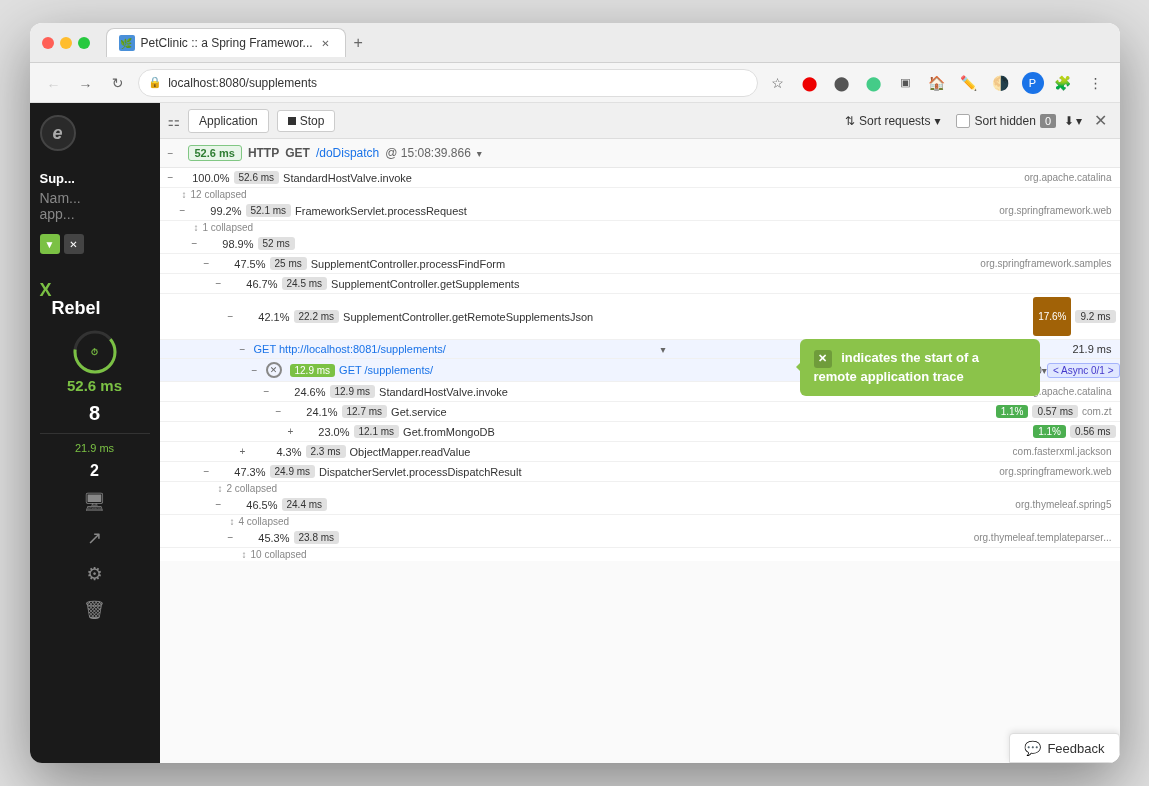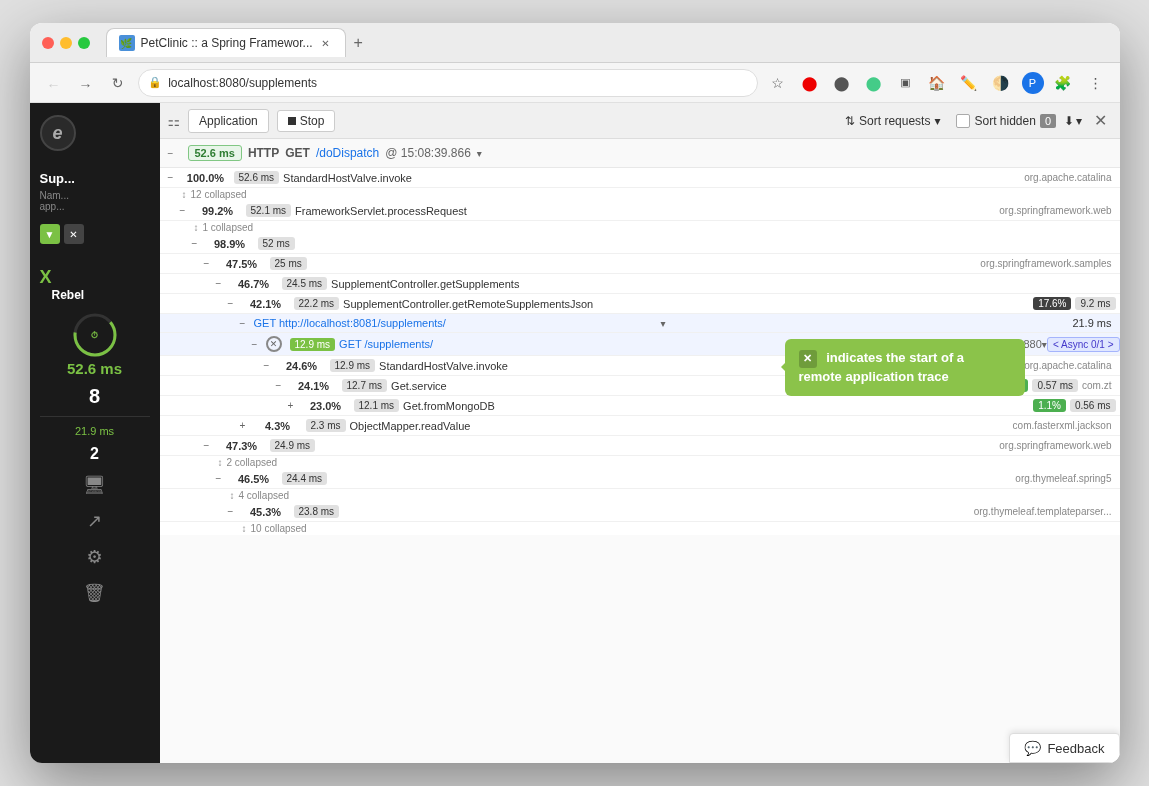--- a/index.html
+++ b/index.html
@@ -177,21 +177,21 @@
       color: #bbb;
       font-size: 11px;
     }
     .page-title-preview {
       font-size: 13px;
       font-weight: bold;
       color: #fff;
       margin-bottom: 4px;
     }
     .page-subtitle-preview {
-      font-size: 10px;
+      font-size: 14px;
       color: #888;
     }
     .xrebel-collapse-btn {
       background: #7bc144;
       border-radius: 3px;
       width: 20px;
       height: 20px;
       display: flex;
       align-items: center;
       justify-content: center;
@@ -216,21 +216,21 @@
       align-items: center;
       padding: 4px 10px;
     }
     .xrebel-name-label {
       color: #7bc144;
       font-size: 18px;
       font-weight: bold;
     }
     .xrebel-rebel {
       color: #fff;
-      font-size: 12px;
+      font-size: 18px;
       font-weight: bold;
       margin-top: 36px;
     }
     .metric-row {
       display: flex;
       flex-direction: column;
       align-items: center;
       padding: 4px 0;
       color: #fff;
     }
@@ -406,23 +406,23 @@
     .trace-row {
       display: flex;
       align-items: center;
       padding: 3px 0;
       border-bottom: 1px solid #f0f0f0;
       font-size: 11px;
       background: #fff;
     }
     .percent-val {
       color: #333;
-      font-weight: bold;
+      font-weight: normal;
       width: 48px;
-      text-align: center;
+      text-align: right;
       flex-shrink: 0;
     }
     .ms-badge {
       background: #e0e0e0;
       border-radius: 3px;
       padding: 1px 5px;
       margin: 0 4px;
       font-size: 10px;
       color: #333;
       flex-shrink: 0;
@@ -439,23 +439,23 @@
     }
     .async-badge {
       background: #e0e7ff;
       border: 1px solid #a5b4fc;
       border-radius: 3px;
       padding: 1px 5px;
       font-size: 10px;
       color: #4338ca;
     }
     .orange-badge {
-      background: #404040;
-      border-radius: 3px;
-      padding: 1px 5px;
+      background: #a16207;
+      border-radius: 3px;
+      padding: 14px 5px;
       font-size: 10px;
       color: #fff;
     }
     .green-badge {
       background: #4caf50;
       border-radius: 3px;
       padding: 1px 5px;
       font-size: 10px;
       color: #fff;
     }
@@ -470,21 +470,21 @@
     .tooltip-callout {
       position: absolute;
       background: #8bc34a;
       border-radius: 6px;
       padding: 10px 14px;
       color: white;
       font-size: 13px;
       font-weight: bold;
       line-height: 1.4;
       width: 240px;
-      right: 95px;
+      right: 80px;
       top: 200px;
       z-index: 10;
     }
     .tooltip-callout::before {
       content: '';
       position: absolute;
       left: -10px;
       top: 50%;
       transform: translateY(-50%);
       border: 6px solid transparent;
@@ -691,20 +691,21 @@
         <div class="trace-row" style="padding-left:32px;">
           <span class="collapse-btn">−</span>
           <span class="percent-val">98.9%</span>
           <span class="ms-badge">52 ms</span>
         </div>
 
         <div class="trace-row" style="padding-left:44px;">
           <span class="collapse-btn">−</span>
           <span class="percent-val">47.5%</span>
           <span class="ms-badge">25 ms</span>
+          <span class="method-name">SupplementController.processFindForm</span>
           <span class="class-name">org.springframework.samples</span>
         </div>
 
         <div class="trace-row" style="padding-left:56px;">
           <span class="collapse-btn">−</span>
           <span class="percent-val">46.7%</span>
           <span class="ms-badge">24.5 ms</span>
           <span class="method-name">SupplementController.getSupplements</span>
         </div>
 
@@ -767,20 +768,21 @@
           <span class="percent-val">4.3%</span>
           <span class="ms-badge">2.3 ms</span>
           <span class="method-name">ObjectMapper.readValue</span>
           <span class="class-name">com.fasterxml.jackson</span>
         </div>
 
         <div class="trace-row" style="padding-left:44px;">
           <span class="collapse-btn">−</span>
           <span class="percent-val">47.3%</span>
           <span class="ms-badge">24.9 ms</span>
+          <span class="method-name">DispatcherServlet.processDispatchResult</span>
           <span class="class-name">org.springframework.web</span>
         </div>
 
         <div class="collapsed-row" style="padding-left:58px;">
           <span style="margin-right:4px;">↕</span>
           <span>2 collapsed</span>
         </div>
 
         <div class="trace-row" style="padding-left:56px;">
           <span class="collapse-btn">−</span>

